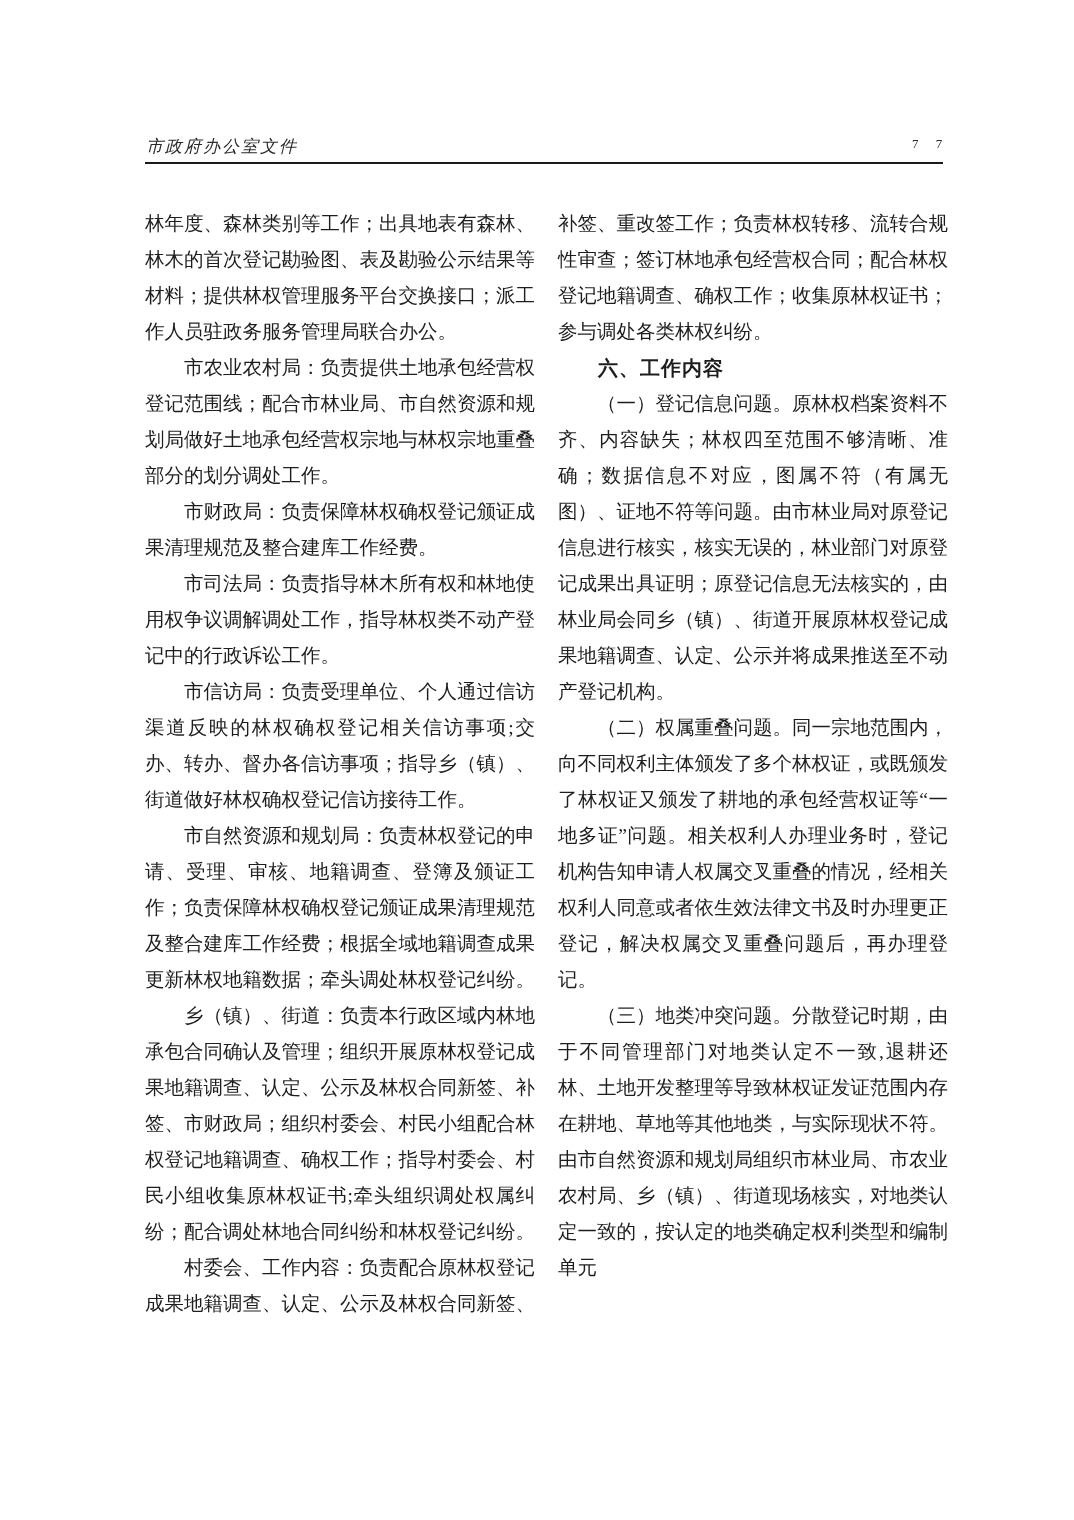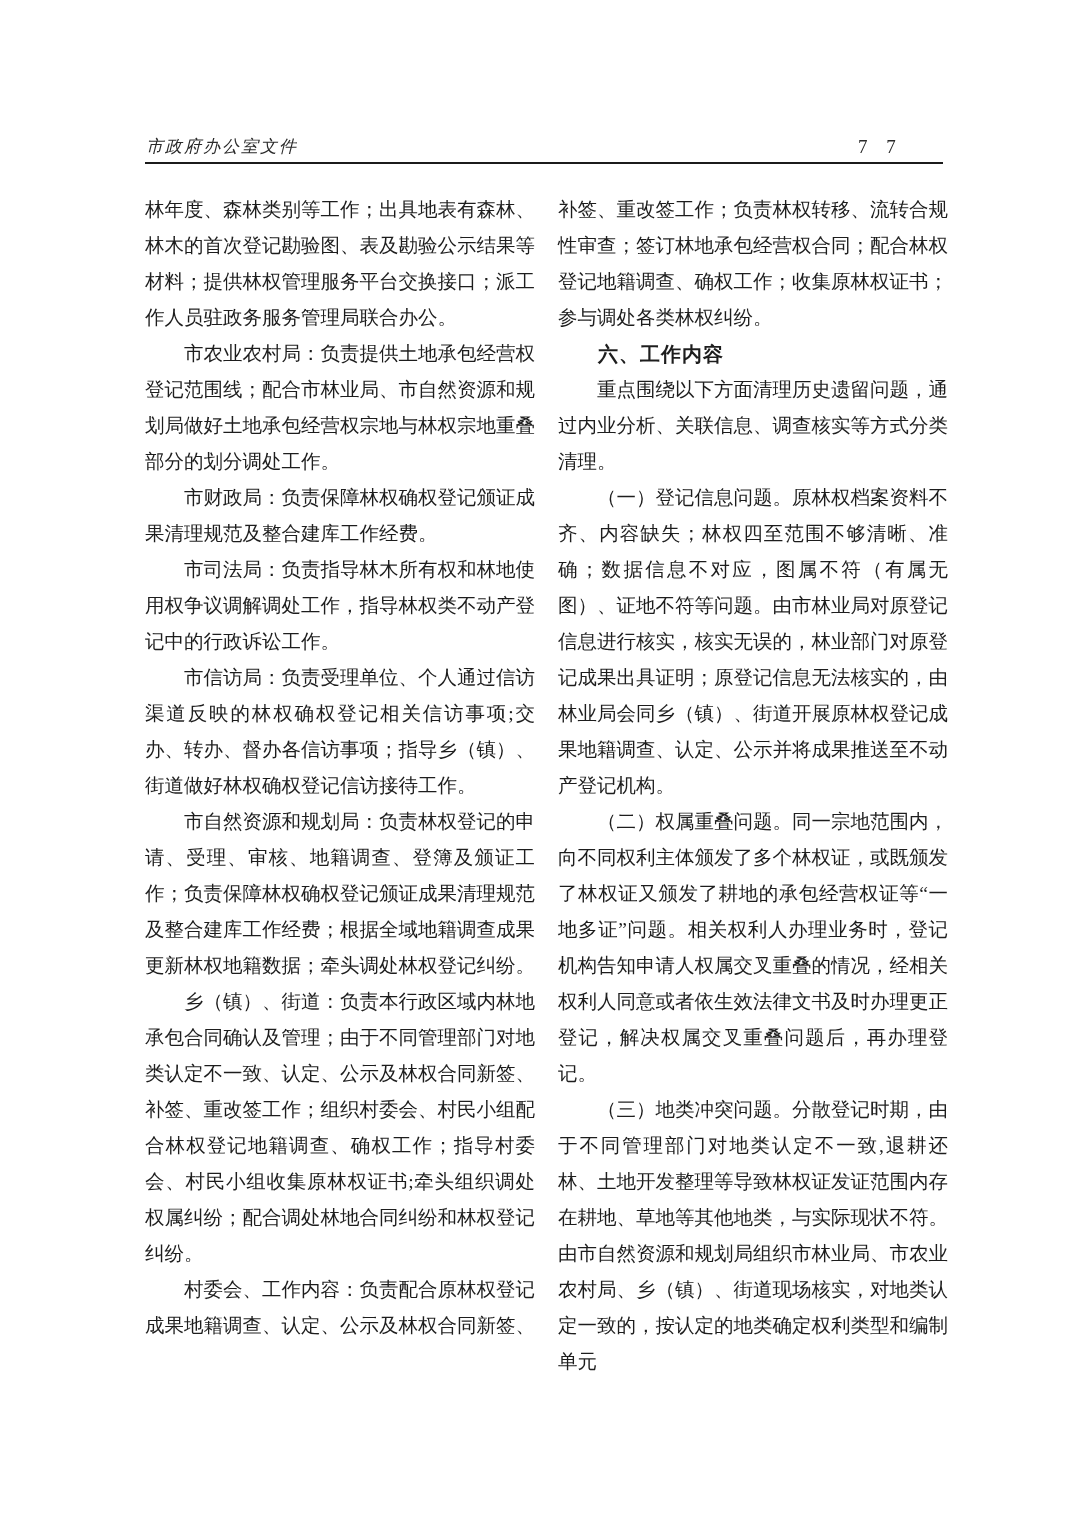--- a/index.html
+++ b/index.html
@@ -21,39 +21,39 @@
     left: 146px;
     top: 135px;
     font-size: 17px;
     letter-spacing: 2px;
     font-style: italic;
     color: #2a2a2a;
     white-space: nowrap;
   }
   .page-number {
     position: absolute;
-    left: 858px;
+    left: 912px;
     top: 136px;
-    font-size: 19px;
+    font-size: 13px;
     letter-spacing: 7px;
     color: #2a2a2a;
     white-space: nowrap;
   }
   .header-rule {
     position: absolute;
     left: 145px;
     top: 162px;
     width: 798px;
     height: 2px;
     background: #1b1b1b;
   }
   .content {
     position: absolute;
     left: 145px;
-    top: 192px;
+    top: 206px;
     width: 803px;
     display: flex;
     gap: 23px;
   }
   .column {
     width: 390px;
     font-size: 19.5px;
     line-height: 36px;
     text-align: justify;
     text-justify: inter-ideograph;
@@ -85,25 +85,24 @@
   <div class="header-rule"></div>
 
   <div class="content">
     <div class="column">
         <p class="para continuation">林年度、森林类别等工作；出具地表有森林、林木的首次登记勘验图、表及勘验公示结果等材料；提供林权管理服务平台交换接口；派工作人员驻政务服务管理局联合办公。</p>
         <p class="para para">市农业农村局：负责提供土地承包经营权登记范围线；配合市林业局、市自然资源和规划局做好土地承包经营权宗地与林权宗地重叠部分的划分调处工作。</p>
         <p class="para para">市财政局：负责保障林权确权登记颁证成果清理规范及整合建库工作经费。</p>
         <p class="para para">市司法局：负责指导林木所有权和林地使用权争议调解调处工作，指导林权类不动产登记中的行政诉讼工作。</p>
         <p class="para para">市信访局：负责受理单位、个人通过信访渠道反映的林权确权登记相关信访事项;交办、转办、督办各信访事项；指导乡（镇）、街道做好林权确权登记信访接待工作。</p>
         <p class="para para">市自然资源和规划局：负责林权登记的申请、受理、审核、地籍调查、登簿及颁证工作；负责保障林权确权登记颁证成果清理规范及整合建库工作经费；根据全域地籍调查成果更新林权地籍数据；牵头调处林权登记纠纷。</p>
-        <p class="para para">乡（镇）、街道：负责本行政区域内林地承包合同确认及管理；由于不同管理部门对地类认定不一致、认定、公示及林权合同新签、补签、重改签工作；组织村委会、村民小组配合林权登记地籍调查、确权工作；指导村委会、村民小组收集原林权证书;牵头组织调处权属纠纷；配合调处林地合同纠纷和林权登记纠纷。</p>
+        <p class="para para">乡（镇）、街道：负责本行政区域内林地承包合同确认及管理；组织开展原林权登记成果地籍调查、认定、公示及林权合同新签、补签、市财政局；组织村委会、村民小组配合林权登记地籍调查、确权工作；指导村委会、村民小组收集原林权证书;牵头组织调处权属纠纷；配合调处林地合同纠纷和林权登记纠纷。</p>
         <p class="para para">村委会、工作内容：负责配合原林权登记成果地籍调查、认定、公示及林权合同新签、</p>
       </div>
     <div class="column">
         <p class="para continuation">补签、重改签工作；负责林权转移、流转合规性审查；签订林地承包经营权合同；配合林权登记地籍调查、确权工作；收集原林权证书；参与调处各类林权纠纷。</p>
         <p class="para heading">六、工作内容</p>
-        <p class="para para">重点围绕以下方面清理历史遗留问题，通过内业分析、关联信息、调查核实等方式分类清理。</p>
         <p class="para para"><span class="lead">（一）登记信息问题。</span>原林权档案资料不齐、内容缺失；林权四至范围不够清晰、准确；数据信息不对应，图属不符（有属无图）、证地不符等问题。由市林业局对原登记信息进行核实，核实无误的，林业部门对原登记成果出具证明；原登记信息无法核实的，由林业局会同乡（镇）、街道开展原林权登记成果地籍调查、认定、公示并将成果推送至不动产登记机构。</p>
         <p class="para para"><span class="lead">（二）权属重叠问题。</span>同一宗地范围内，向不同权利主体颁发了多个林权证，或既颁发了林权证又颁发了耕地的承包经营权证等“一地多证”问题。相关权利人办理业务时，登记机构告知申请人权属交叉重叠的情况，经相关权利人同意或者依生效法律文书及时办理更正登记，解决权属交叉重叠问题后，再办理登记。</p>
         <p class="para para"><span class="lead">（三）地类冲突问题。</span>分散登记时期，由于不同管理部门对地类认定不一致,退耕还林、土地开发整理等导致林权证发证范围内存在耕地、草地等其他地类，与实际现状不符。由市自然资源和规划局组织市林业局、市农业农村局、乡（镇）、街道现场核实，对地类认定一致的，按认定的地类确定权利类型和编制单元</p>
       </div>
   </div>
 </div>
 
 </body></html>

